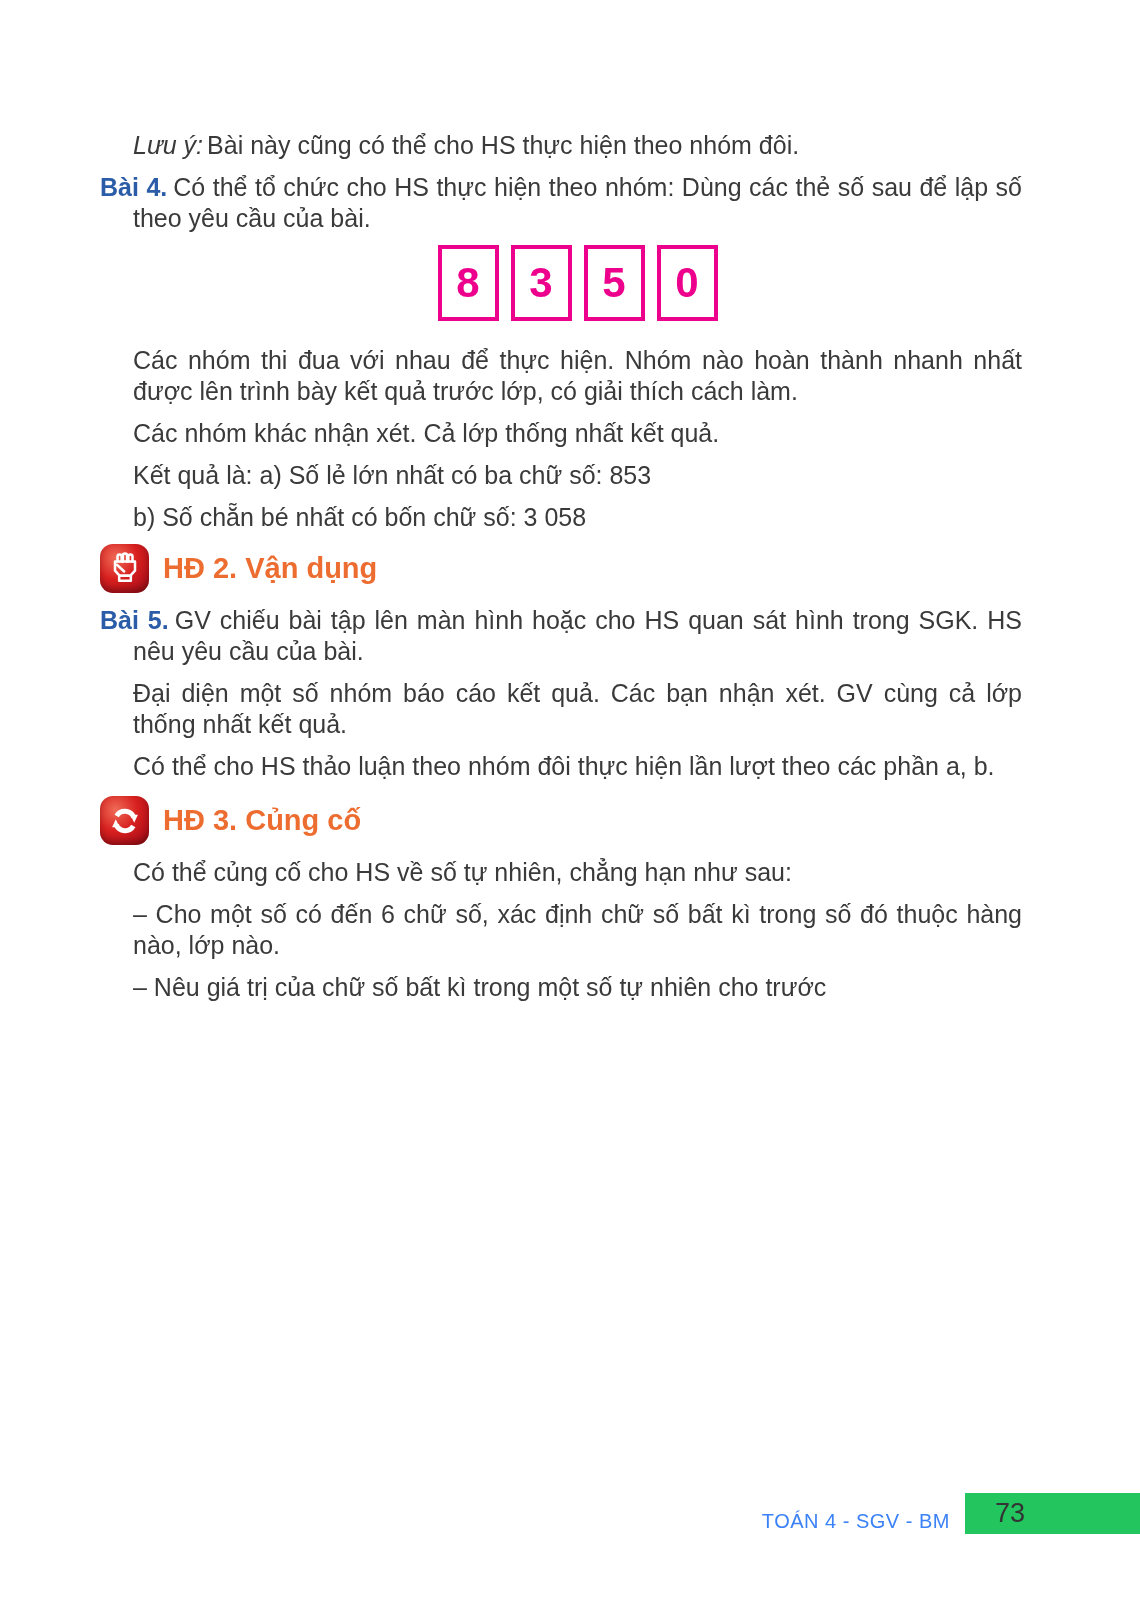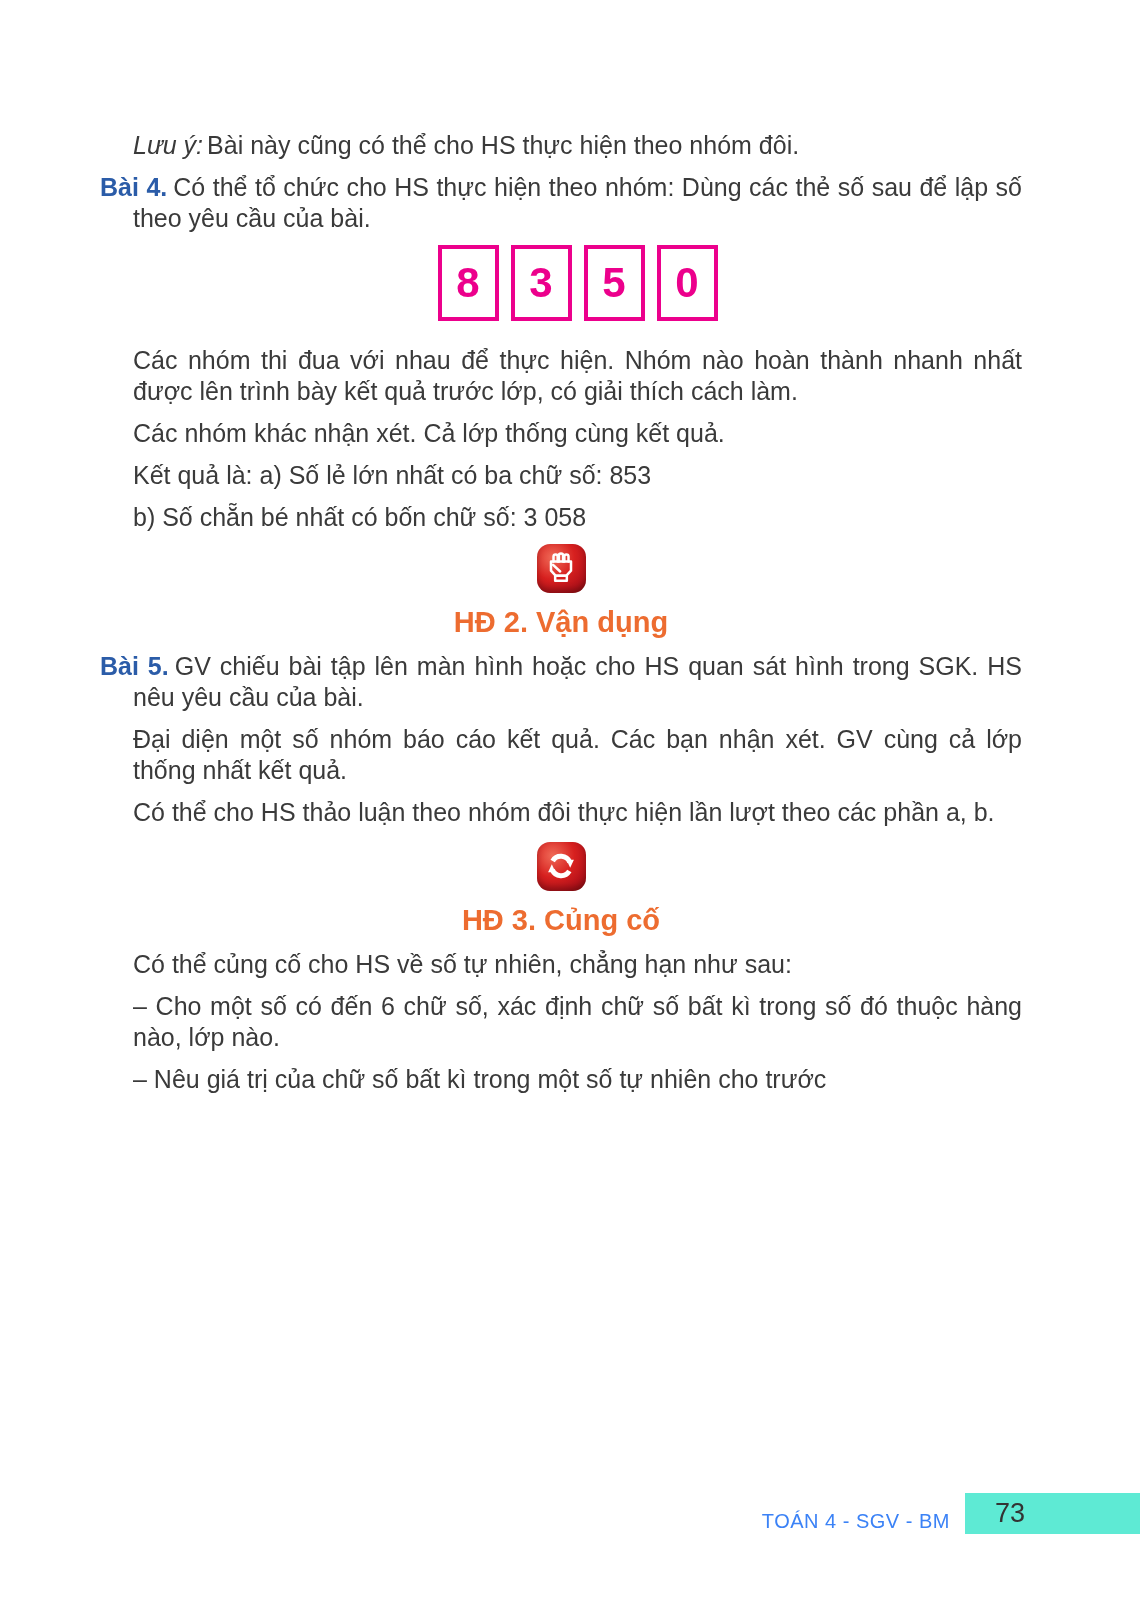--- a/index.html
+++ b/index.html
@@ -63,21 +63,20 @@
     font-weight: bold;
     font-size: 42px;
     line-height: 1;
   }
   
   .heading {
     display: flex;
     align-items: center;
     gap: 14px;
     margin: 8px 0 12px -33px;
-    flex-direction: column;
   }
   .hd-icon {
     flex: 0 0 auto;
     width: 49px;
     height: 49px;
     border-radius: 13px;
     background: radial-gradient(circle at 32% 28%, #ef6a57 0%, #d7201f 45%, #b5121a 75%, #8d0d12 100%);
     display: flex;
     align-items: center;
     justify-content: center;
@@ -106,21 +105,21 @@
     font-size: 20px;
     letter-spacing: 0.5px;
     color: #3b82f6;
   }
   .footer-pagebox {
     position: absolute;
     left: 965px;
     right: 0;
     top: 0;
     height: 41px;
-    background: #5eead4;
+    background: #22c55e;
     display: flex;
     align-items: center;
     padding-left: 30px;
     box-sizing: border-box;
   }
   .footer-pagebox span {
     font-size: 27px;
     font-weight: 500;
     color: #333333;
   }
@@ -145,21 +144,21 @@
       <div class="card">
         <span>5</span>
       </div>
       <div class="card">
         <span>0</span>
       </div>
     </div>
 
     <p>Các nhóm thi đua với nhau để thực hiện. Nhóm nào hoàn thành nhanh nhất được lên trình bày kết quả trước lớp, có giải thích cách làm.</p>
 
-    <p>Các nhóm khác nhận xét. Cả lớp thống cùng kết quả.</p>
+    <p>Các nhóm khác nhận xét. Cả lớp thống nhất kết quả.</p>
 
     <p>Kết quả là: a) Số lẻ lớn nhất có ba chữ số: 853</p>
 
     <p>b) Số chẵn bé nhất có bốn chữ số: 3 058</p>
 
     <div class="heading">
       <div class="hd-icon">
         <svg width="40" height="40" viewBox="0 0 48 48" aria-hidden="true">
           <g fill="none" stroke="#ffffff" stroke-width="3" stroke-linejoin="round" stroke-linecap="round">
             <path d="M15 15 V9 a2.5 2.5 0 0 1 5 0 v6"></path>

